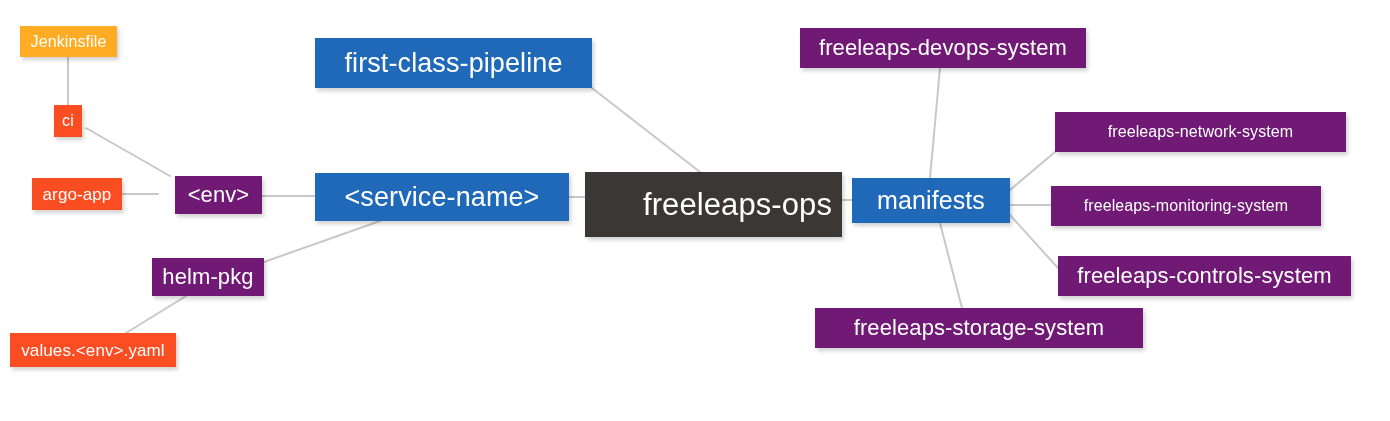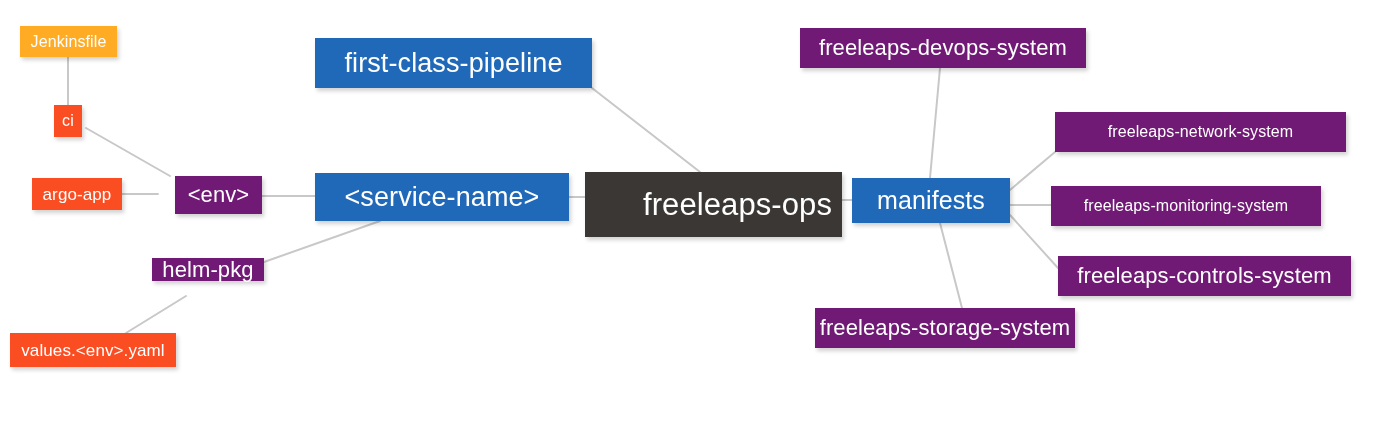--- a/index.html
+++ b/index.html
@@ -76,24 +76,24 @@
       <line x1="1010" y1="205" x2="1051" y2="205" stroke="#c8c8c8" stroke-width="2" stroke-linecap="round"></line>
       <line x1="1010" y1="215" x2="1058" y2="268" stroke="#c8c8c8" stroke-width="2" stroke-linecap="round"></line>
       <line x1="940" y1="223" x2="962" y2="308" stroke="#c8c8c8" stroke-width="2" stroke-linecap="round"></line>
     </svg>
   <div id="node-layer">
       <div class="node n-root" style="left: 585px; top: 172px; width: 257px; height: 65px; font-size: 31px;">freeleaps-ops</div>
       <div class="node n-blue" style="left: 315px; top: 38px; width: 277px; height: 50px; font-size: 27px;">first-class-pipeline</div>
       <div class="node n-blue" style="left: 315px; top: 173px; width: 254px; height: 48px; font-size: 27px;">&lt;service-name&gt;</div>
       <div class="node n-blue" style="left: 852px; top: 178px; width: 158px; height: 45px; font-size: 25px;">manifests</div>
       <div class="node n-green" style="left: 175px; top: 176px; width: 87px; height: 38px; font-size: 22px;">&lt;env&gt;</div>
-      <div class="node n-green" style="left: 152px; top: 258px; width: 112px; height: 23px; font-size: 22px;">helm-pkg</div>
+      <div class="node n-green" style="left: 152px; top: 258px; width: 112px; height: 38px; font-size: 22px;">helm-pkg</div>
       <div class="node n-red" style="left: 54px; top: 105px; width: 28px; height: 32px; font-size: 16px;">ci</div>
       <div class="node n-red" style="left: 32px; top: 178px; width: 90px; height: 32px; font-size: 17px;">argo-app</div>
       <div class="node n-red" style="left: 10px; top: 333px; width: 166px; height: 34px; font-size: 17px;">values.&lt;env&gt;.yaml</div>
       <div class="node n-orange" style="left: 20px; top: 26px; width: 97px; height: 31px; font-size: 16px;">Jenkinsfile</div>
       <div class="node n-green" style="left: 800px; top: 28px; width: 286px; height: 40px; font-size: 22px;">freeleaps-devops-system</div>
       <div class="node n-green" style="left: 1055px; top: 112px; width: 291px; height: 40px; font-size: 16px;">freeleaps-network-system</div>
       <div class="node n-green" style="left: 1051px; top: 186px; width: 270px; height: 40px; font-size: 16px;">freeleaps-monitoring-system</div>
       <div class="node n-green" style="left: 1058px; top: 256px; width: 293px; height: 40px; font-size: 22px;">freeleaps-controls-system</div>
-      <div class="node n-green" style="left: 815px; top: 308px; width: 260px; height: 40px; font-size: 22px;">freeleaps-storage-system</div>
+      <div class="node n-green" style="left: 815px; top: 308px; width: 328px; height: 40px; font-size: 22px;">freeleaps-storage-system</div>
     </div>
 </div>
 
 </body></html>

